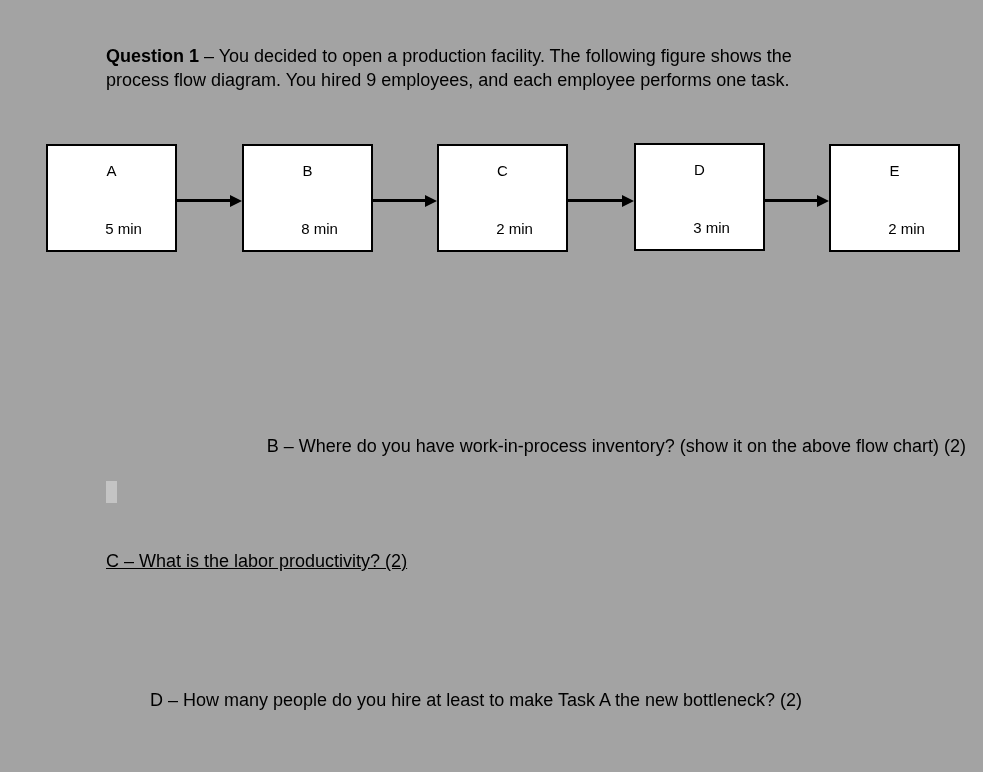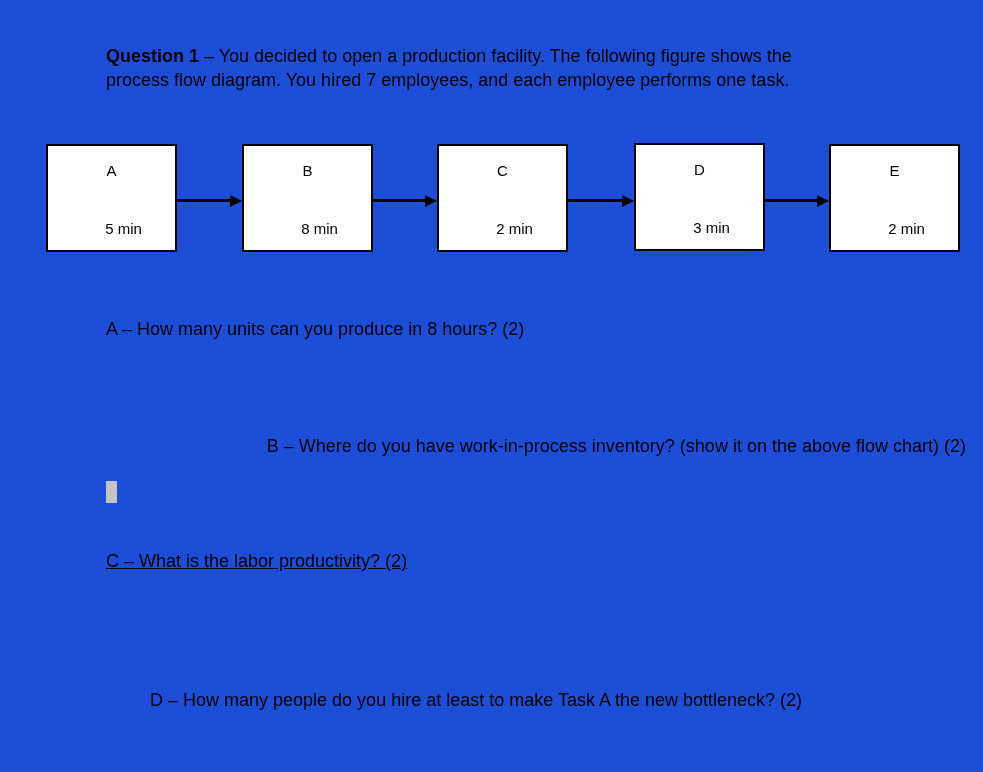--- a/index.html
+++ b/index.html
@@ -4,21 +4,21 @@
 <style>
   html, body {
     margin: 0;
     padding: 0;
     background: #ffffff;
   }
   .page {
     position: relative;
     width: 983px;
     height: 772px;
-    background: #1d4ed8;
+    background: #a3a3a3;
     font-family: "Liberation Sans", sans-serif;
     color: #000000;
     overflow: hidden;
   }
   .header {
     position: absolute;
     left: 106px;
     top: 44px;
     width: 830px;
     font-size: 18px;
@@ -93,21 +93,21 @@
     background: #c4c4c4;
   }
 </style>
 </head>
 <body>
 
 <div class="page">
 
   <div class="header">
     <div><span class="bold">Question 1</span><span> – You decided to open a production facility. The following figure shows the</span></div>
-    <div>process flow diagram. You hired 7 employees, and each employee performs one task.</div>
+    <div>process flow diagram. You hired 9 employees, and each employee performs one task.</div>
   </div>
 
   <div class="task-box" style="left:46px">
     <div class="task-label">A</div>
     <div class="task-time">5 min</div>
   </div>
   <div class="arrow" style="left:177px;width:65px">
     <div class="arrow-line"></div>
     <div class="arrow-head"></div>
   </div>
@@ -137,21 +137,20 @@
   <div class="arrow" style="left:765px;width:64px">
     <div class="arrow-line"></div>
     <div class="arrow-head"></div>
   </div>
 
   <div class="task-box" style="left:829px">
     <div class="task-label">E</div>
     <div class="task-time">2 min</div>
   </div>
 
-  <div class="question q-a">A – How many units can you produce in 8 hours? (2)</div>
   <div class="question q-b">B – Where do you have work-in-process inventory? (show it on the above flow chart) (2)</div>
 
   <div class="cursor-block" style="background: rgb(196, 196, 196);"></div>
 
   <div class="question q-c">C – What is the labor productivity? (2)</div>
   <div class="question q-d">D – How many people do you hire at least to make Task A the new bottleneck? (2)</div>
 
 </div>
 
 </body></html>

